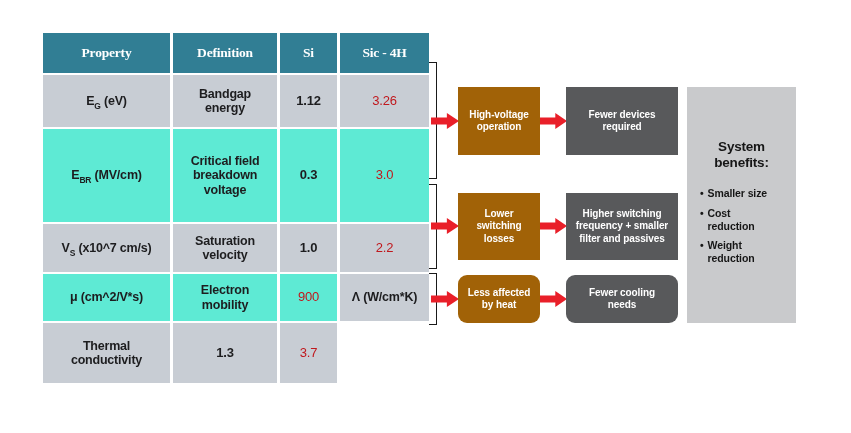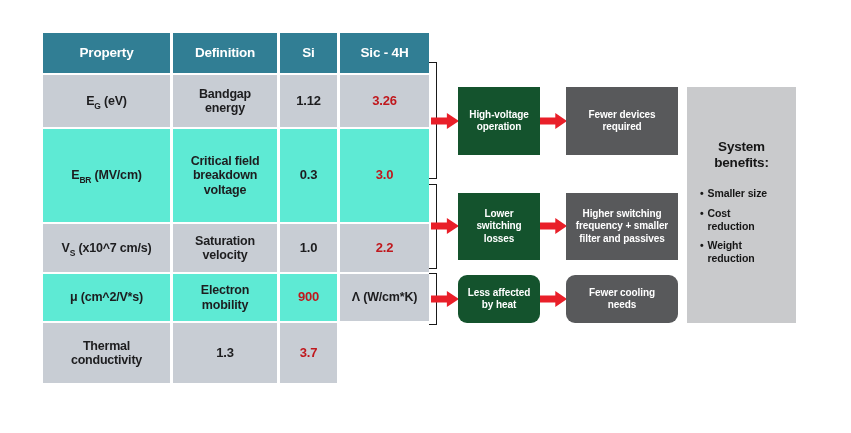--- a/index.html
+++ b/index.html
@@ -12,26 +12,26 @@
     position:absolute;left:43px;top:33px;
     display:grid;
     grid-template-columns:127px 104px 57px 89px;
     grid-template-rows:40px 52px 93px 48px 47px 60px;
     gap:2px 3px;
   }
   .cell{
     display:flex;align-items:center;justify-content:center;text-align:center;
     color:#1d1d1f;font-size:12.5px;font-weight:bold;letter-spacing:-0.2px;line-height:1.15;
   }
-  .th{background:#317E94;color:#ffffff;font-size:13.5px;}
+  .th{background:#317E94;color:#ffffff;font-size:13.5px;font-family:Liberation Serif, serif;}
   .dark{background:#C8CDD4;}
   .light{background:#5eead4;}
   .def{padding:0 12px;}
   .val{font-weight:bold;font-size:13px;}
-  .sic{color:#C0181D;font-weight:bold;font-size:13px;}
+  .sic{color:#C0181D;font-weight:normal;font-size:13px;}
   sub{font-size:8.5px;line-height:0;}
   
   .bracket{
     position:absolute;width:8px;
     border:1.5px solid #1a1a1a;border-left:none;
     box-sizing:border-box;
   }
   .b1{left:429px;top:62px;height:117px;}
   .b2{left:429px;top:184px;height:85px;}
   .b3{left:429px;top:273px;height:52px;}
@@ -44,21 +44,21 @@
   .a3{left:431px;top:290px;}
   .a4{left:540px;top:112px;width:27px;}
   .a5{left:540px;top:217px;width:27px;}
   .a6{left:540px;top:290px;width:27px;}
   
   .fbox{
     position:absolute;display:flex;align-items:center;justify-content:center;
     text-align:center;color:#ffffff;font-weight:bold;font-size:10px;
     line-height:1.25;letter-spacing:-0.1px;padding:0 8px;box-sizing:border-box;
   }
-  .cause{left:458px;width:82px;background:#14532d;padding:4px 6px;}
+  .cause{left:458px;width:82px;background:#a16207;padding:4px 6px;}
   .effect{left:566px;width:112px;background:#58595B;}
   .f1{top:87px;height:68px;}
   .f2{top:193px;height:67px;}
   .f3{top:275px;height:48px;border-radius:9px;}
   
   .panel{
     position:absolute;left:687px;top:87px;width:109px;height:236px;
     background:#C9CACC;box-sizing:border-box;padding-top:52px;color:#161616;
   }
   .panel-title{

